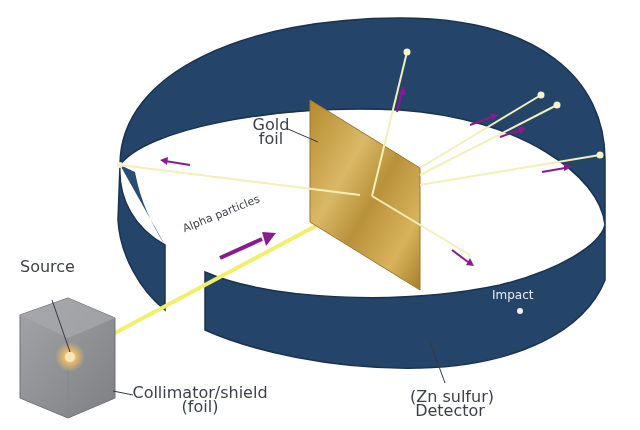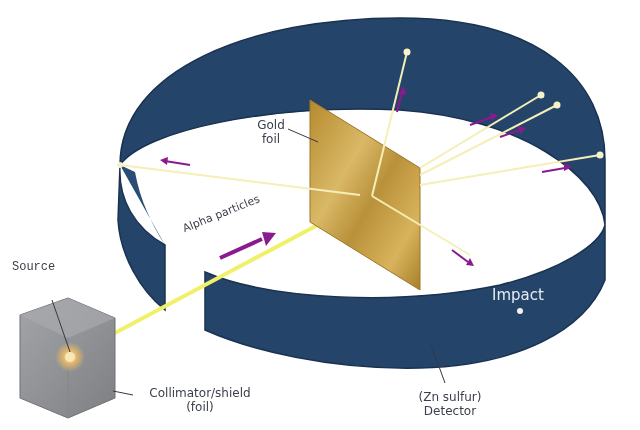--- a/index.html
+++ b/index.html
@@ -1,18 +1,18 @@
 <!DOCTYPE html>
 <html><head>
 <meta charset="utf-8">
 <style>
   html, body { margin: 0; padding: 0; background: #ffffff; }
   body { width: 640px; height: 430px; overflow: hidden; position: relative; font-family: "DejaVu Sans", sans-serif; }
   #stage { position: absolute; left: 0; top: 0; width: 640px; height: 430px; }
-  .lbl { position: absolute; font-family: "DejaVu Sans", sans-serif; font-size: 12px; color: #3b3f4a; text-align: center; line-height: 14px; white-space: nowrap; }
+  .lbl { position: absolute; font-family: "DejaVu Sans", sans-serif; font-size: 16px; color: #3b3f4a; text-align: center; line-height: 14px; white-space: nowrap; }
   .lbl-light { color: #e6ecf3; }
 </style>
 </head>
 <body>
 
 <div id="stage">
 <svg width="640" height="430" viewBox="0 0 640 430" xmlns="http://www.w3.org/2000/svg">
   <defs>
     <linearGradient id="goldGrad" x1="0" y1="0" x2="1" y2="1">
       <stop offset="0" stop-color="#b58a2e"></stop>
@@ -112,26 +112,26 @@
   </g>
 </svg>
 
 <div class="lbl" style="left:246px; top:118px; width:50px;">
   <div>Gold</div>
   <div>foil</div>
 </div>
 
 <div class="lbl" style="left:186px; top:222px; font-size:11px; transform:rotate(-22deg); transform-origin:left bottom;">Alpha particles</div>
 
-<div class="lbl" style="left:12px; top:260px;font-family:Liberation Mono, monospace;">Source</div>
+<div class="lbl" style="left:20px; top:260px;">Source</div>
 
 <div class="lbl" style="left:130px; top:386px; width:140px;">
   <div>Collimator/shield</div>
   <div>(foil)</div>
 </div>
 
-<div class="lbl lbl-light" style="left:492px; top:288px; font-size:15px;">Impact</div>
+<div class="lbl lbl-light" style="left:492px; top:288px; font-size:12px;">Impact</div>
 
 <div class="lbl" style="left:410px; top:390px; width:80px;">
   <div>(Zn sulfur)</div>
   <div>Detector</div>
 </div>
 </div>
 
 </body></html>

